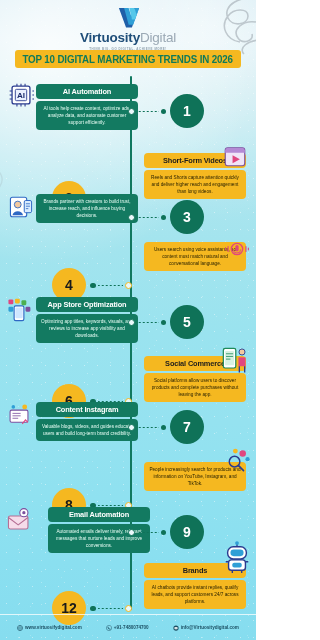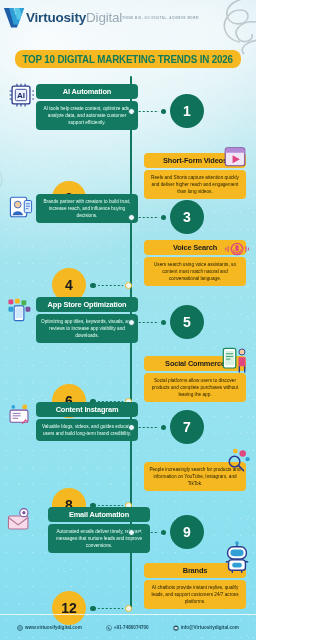--- a/index.html
+++ b/index.html
@@ -39,41 +39,41 @@
     background-position: 0 0, 7px 5px, 15px 12px;
     pointer-events: none;
   }
   #squiggle { position: absolute; top: -4px; right: -6px; opacity: .55; pointer-events: none; }
   #squiggle2 { position: absolute; top: 160px; left: -30px; opacity: .22; pointer-events: none; }
 
   
   #header { position: absolute; top: 0; left: 0; width: 256px; height: 76px; }
   #logo-wrap {
     position: absolute; top: 4px; left: 0; width: 256px;
-    display: flex; flex-direction: row; align-items: center;
+    display: flex; flex-direction: column; align-items: center;
   }
   #logo-mark { width: 26px; height: 26px; }
   #logo-text {
     margin-top: 1px;
     font-size: 13.5px; font-weight: 700; letter-spacing: -.2px;
     line-height: 1;
     white-space: nowrap;
   }
   #logo-text .v { color: #1f4e79; }
   #logo-text .d { color: #9aa8b4; font-weight: 400; }
   #logo-tag {
     margin-top: 2px;
     font-size: 2.9px; letter-spacing: .55px; color: #8fa0ad;
     font-weight: 600; white-space: nowrap;
   }
   #title-banner {
     position: absolute; top: 50px; left: 15px;
     width: 226px; height: 18px;
     background: #F5B820;
-    border-radius: 8px;
+    border-radius: 3px;
     display: flex; align-items: center; justify-content: center;
   }
   #title-text {
     font-size: 10.2px; font-weight: 800; color: #0f7a5a;
     letter-spacing: -.15px;
     font-family: "Liberation Sans Narrow", "Liberation Sans", sans-serif;
     transform: scaleX(.96);
     white-space: nowrap;
   }
 
@@ -244,21 +244,20 @@
     <div class="conn" style="left:128px; top:23px; width:38px;">
       <div class="ring g"></div>
       <div class="dots"></div>
       <div class="bigdot"></div>
     </div>
     <div class="num green" style="left:170px; top:10px;">3</div>
   </div>
 
   <div class="row right" style="top:240px;">
     <div class="card" style="left:144px; top:0px;">
-      <div class="card-head">Voice Search</div>
       <div class="card-body">Users search using voice assistants, so content must match natural and conversational language.</div>
     </div>
     <div class="icon" style="left:224px; top:-4px;">
       <svg viewBox="0 0 32 32">
         <circle cx="16" cy="16" r="7" fill="none" stroke="#e0467f" stroke-width="1.6"></circle>
         <rect x="14" y="11" width="4" height="8" rx="2" fill="#e0467f"></rect>
         <path d="M11.5 16.5 a4.5 4.5 0 0 0 9 0" fill="none" stroke="#e0467f" stroke-width="1.2"></path>
         <g stroke="#e0467f" stroke-width="1.4" stroke-linecap="round">
           <path d="M5 13v6M2 15v2M27 13v6M30 15v2"></path>
         </g>

